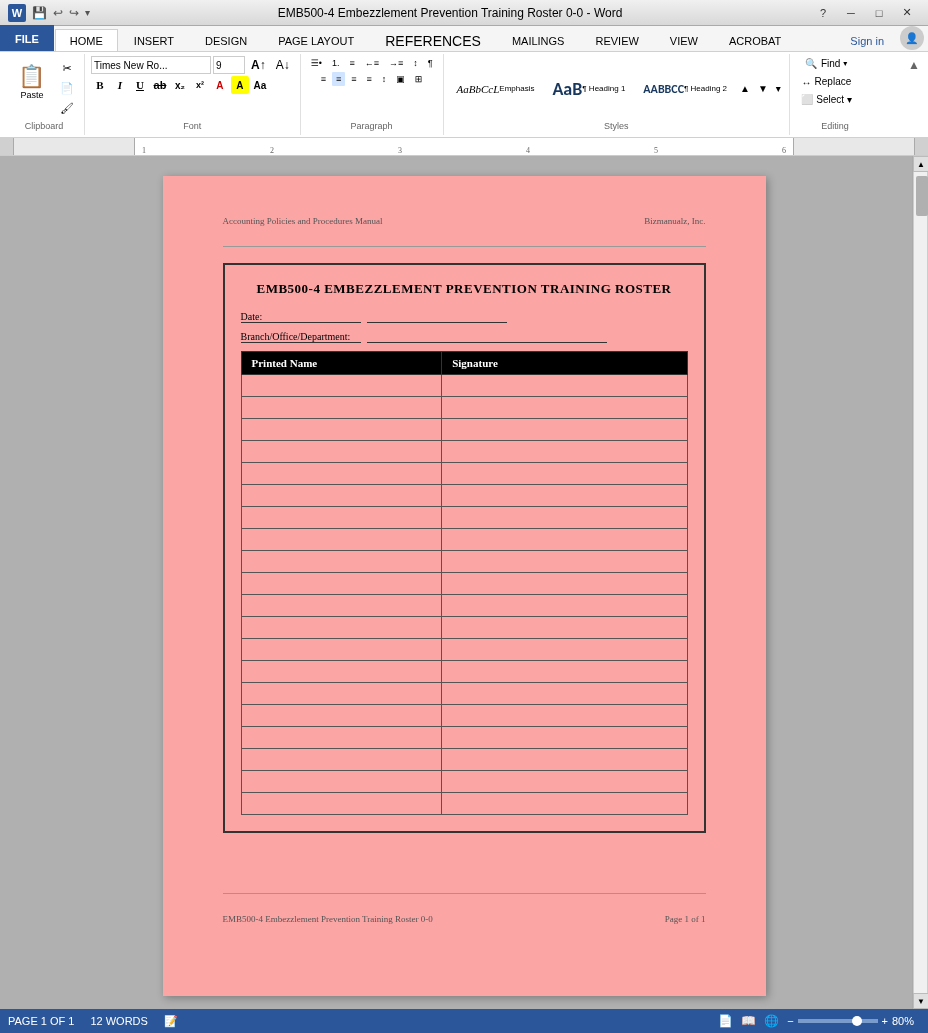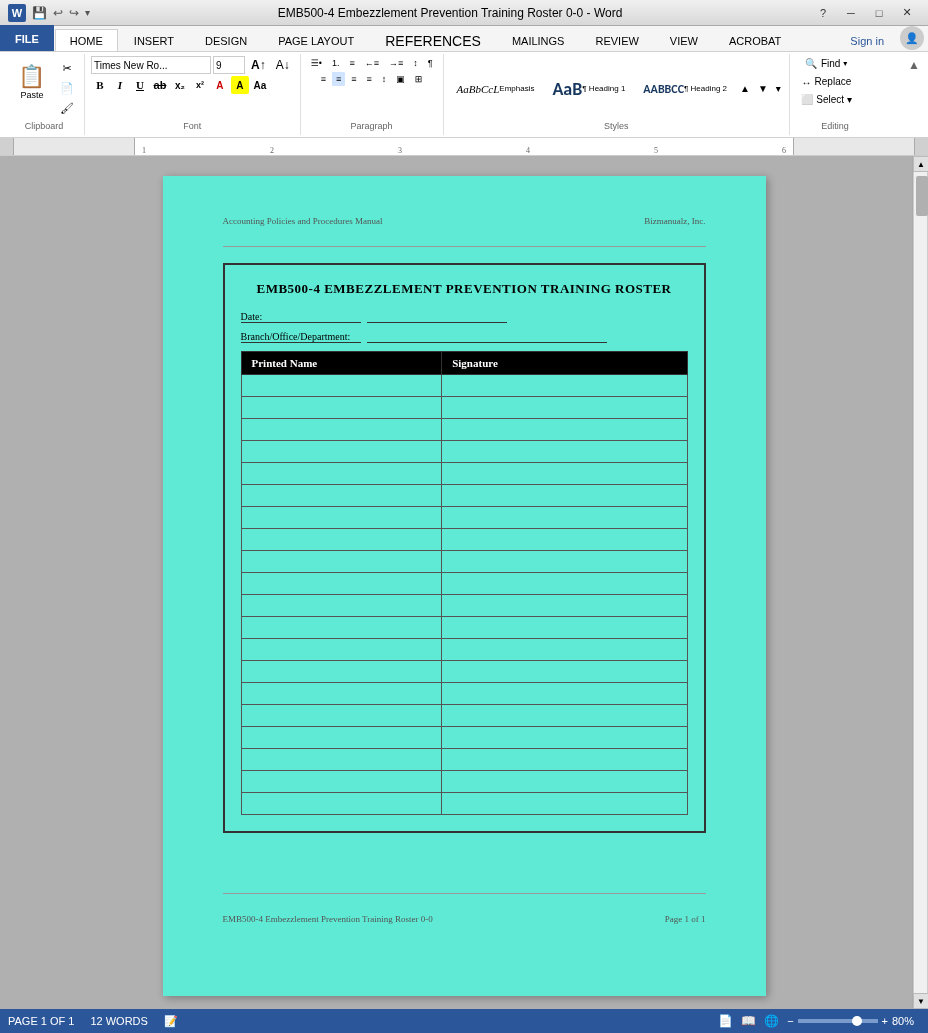--- a/index.html
+++ b/index.html
@@ -144,21 +144,21 @@
       overflow-y: auto;
       display: flex;
       flex-direction: column;
       align-items: center;
       padding: 20px 0;
       position: relative;
     }
 
     
     #page {
-      background: #5eead4;
+      background: #fca5a5;
       width: 603px;
       min-height: 820px;
       box-shadow: 2px 2px 8px rgba(0,0,0,0.3);
       padding: 40px 60px;
       position: relative;
     }
 
     .page-header {
       display: flex;
       justify-content: space-between;

